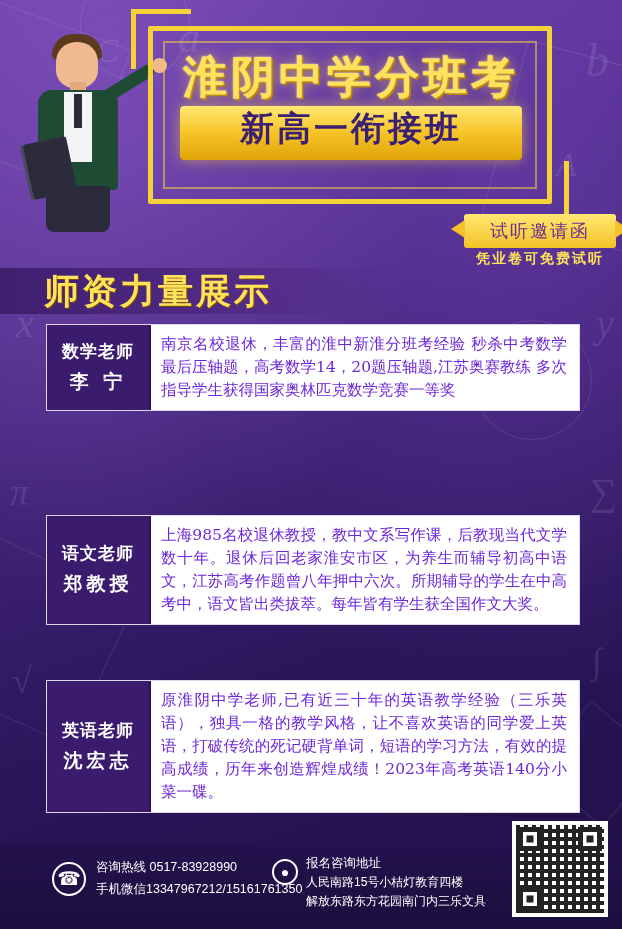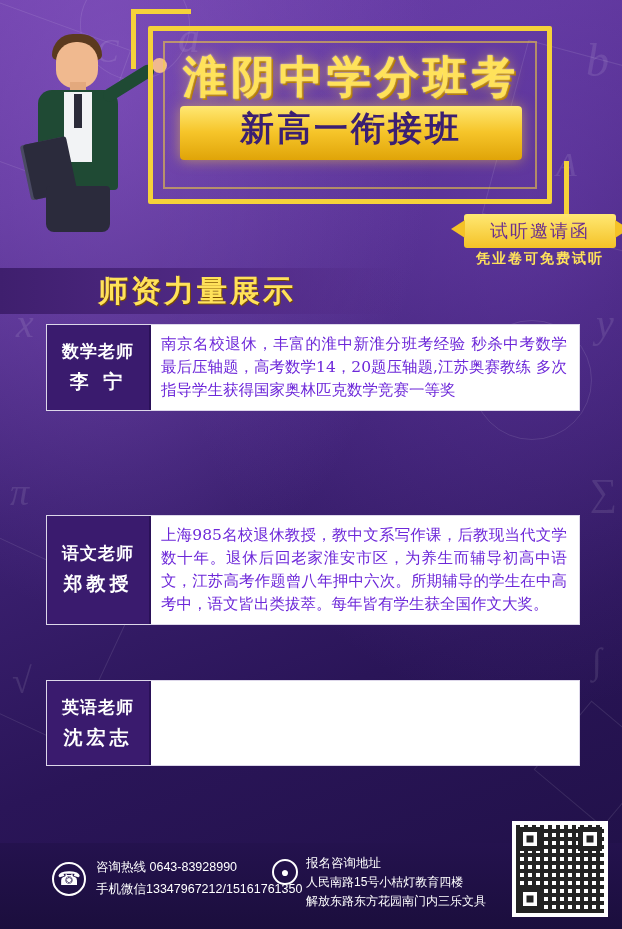--- a/index.html
+++ b/index.html
@@ -167,24 +167,24 @@
     position: absolute;
     left: 0;
     top: 268px;
     width: 406px;
     height: 46px;
     background: linear-gradient(90deg, #3f1f6e 0%, #512a86 55%, rgba(81,42,134,0) 100%);
     display: flex;
     align-items: center;
   }
   .section-title {
-    margin-left: 98px;
+    margin-left: 44px;
     font-family: "DejaVu Sans", "Liberation Sans", sans-serif;
     font-weight: bold;
-    font-size: 30px;
+    font-size: 35px;
     letter-spacing: 3px;
     color: #ffe25a;
     text-shadow: 1px 1px 0 #7a4c00;
   }
 
   
   .card {
     position: absolute;
     left: 46px;
     width: 534px;
@@ -361,28 +361,29 @@
       <div class="card-text">上海985名校退休教授，教中文系写作课，后教现当代文学数十年。退休后回老家淮安市区，为养生而辅导初高中语文，江苏高考作题曾八年押中六次。所期辅导的学生在中高考中，语文皆出类拔萃。每年皆有学生获全国作文大奖。</div>
     </div>
   </div>
 
   <div class="card" id="card-english">
     <div class="card-inner">
       <div class="name-box">
         <div class="name-role">英语老师</div>
         <div class="name-person">沈宏志</div>
       </div>
+      <div class="card-text">原淮阴中学老师,已有近三十年的英语教学经验（三乐英语），独具一格的教学风格，让不喜欢英语的同学爱上英语，打破传统的死记硬背单词，短语的学习方法，有效的提高成绩，历年来创造辉煌成绩！2023年高考英语140分小菜一碟。</div>
     </div>
   </div>
 
   <div class="footer">
     <div class="f-col f-phone">
       <div class="phone-circle">☎</div>
       <div class="f-lines">
-        <div>咨询热线 0643-83928990</div>
+        <div>咨询热线 0517-83928990</div>
         <div>手机微信13347967212/15161761350</div>
       </div>
     </div>
 
     <div class="f-col f-addr">
       <div class="pin-circle">●</div>
       <div class="addr-lines">
         <div class="addr-title">报名咨询地址</div>
         <div>人民南路15号小桔灯教育四楼</div>
         <div>解放东路东方花园南门内三乐文具</div>

